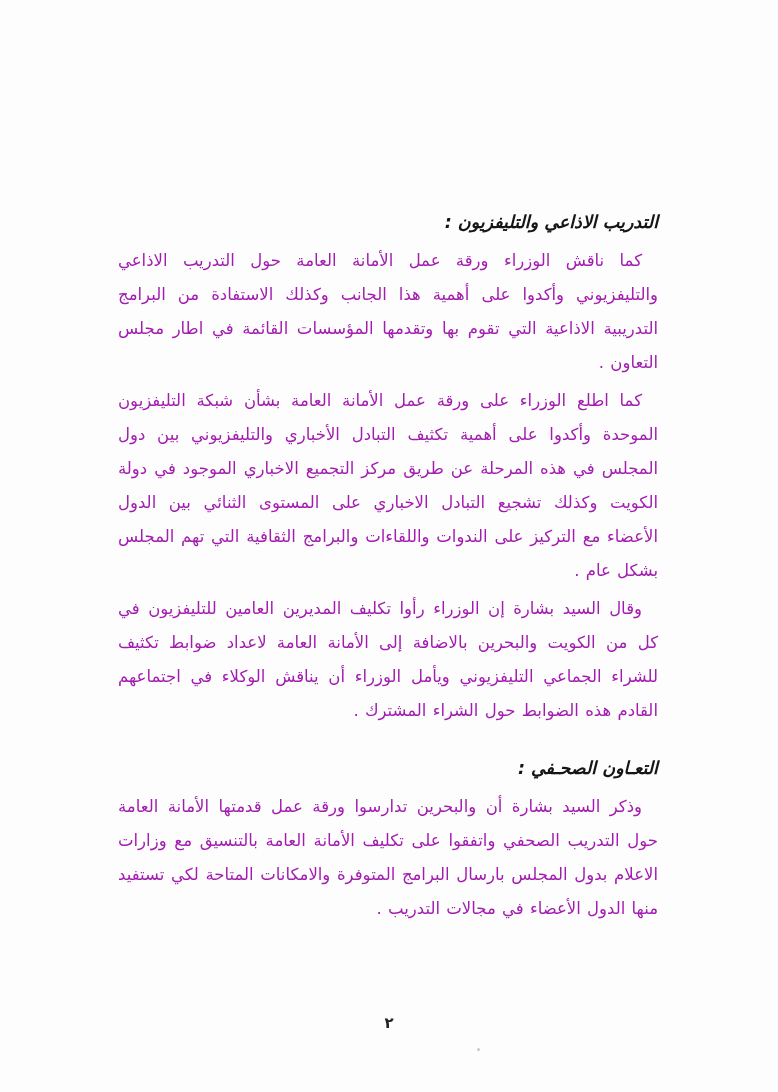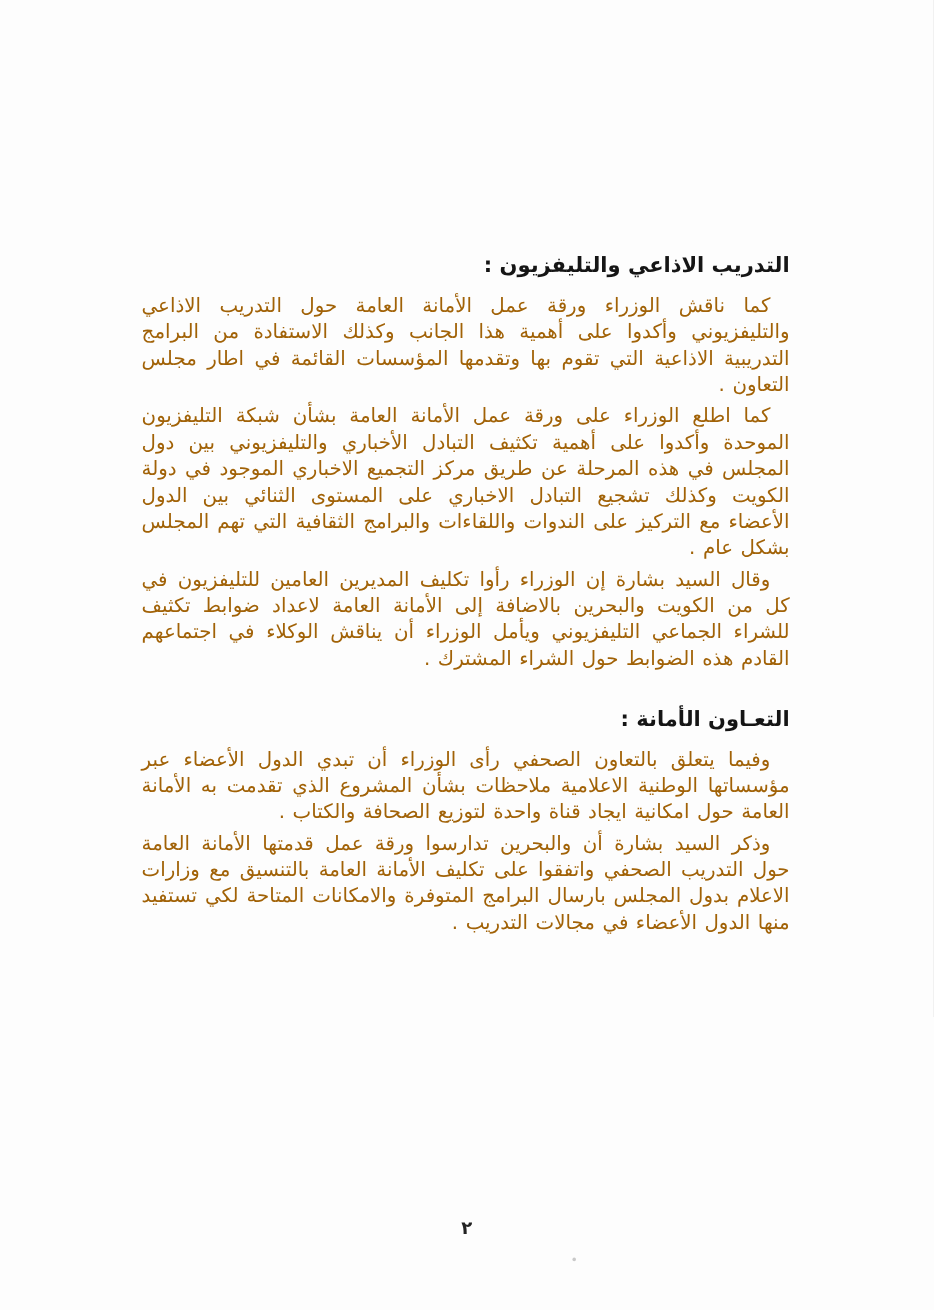--- a/index.html
+++ b/index.html
@@ -24,31 +24,32 @@
     width: 540px;
     direction: rtl;
   }
   .section-heading {
     font-size: 17.5px;
     font-weight: bold;
     margin: 0 0 12px 0;
     text-align: right;
     color: #151515;
     letter-spacing: 0.2px;
+    font-style: italic;
   }
   .section + .section .section-heading {
     margin-top: 30px;
   }
   .body-paragraph {
     font-size: 16.5px;
-    line-height: 22px;
+    line-height: 34px;
     text-align: justify;
     text-indent: 16px;
     margin: 0 0 4px 0;
-    color: #a16207;
+    color: #a21caf;
     word-spacing: 1px;
   }
   .page-number {
     position: absolute;
     top: 1014px;
     left: 0;
     width: 778px;
     text-align: center;
     font-size: 15px;
     font-weight: bold;
@@ -72,22 +73,21 @@
   <div class="content">
 
     <section class="section">
       <h2 class="section-heading">التدريب الاذاعي والتليفزيون :</h2>
       <p class="body-paragraph">كما ناقش الوزراء ورقة عمل الأمانة العامة حول التدريب الاذاعي والتليفزيوني وأكدوا على أهمية هذا الجانب وكذلك الاستفادة من البرامج التدريبية الاذاعية التي تقوم بها وتقدمها المؤسسات القائمة في اطار مجلس التعاون .</p>
       <p class="body-paragraph">كما اطلع الوزراء على ورقة عمل الأمانة العامة بشأن شبكة التليفزيون الموحدة وأكدوا على أهمية تكثيف التبادل الأخباري والتليفزيوني بين دول المجلس في هذه المرحلة عن طريق مركز التجميع الاخباري الموجود في دولة الكويت وكذلك تشجيع التبادل الاخباري على المستوى الثنائي بين الدول الأعضاء مع التركيز على الندوات واللقاءات والبرامج الثقافية التي تهم المجلس بشكل عام .</p>
       <p class="body-paragraph">وقال السيد بشارة إن الوزراء رأوا تكليف المديرين العامين للتليفزيون في كل من الكويت والبحرين بالاضافة إلى الأمانة العامة لاعداد ضوابط تكثيف للشراء الجماعي التليفزيوني ويأمل الوزراء أن يناقش الوكلاء في اجتماعهم القادم هذه الضوابط حول الشراء المشترك .</p>
     </section>
 
     <section class="section">
-      <h2 class="section-heading">التعـاون الأمانة :</h2>
-      <p class="body-paragraph">وفيما يتعلق بالتعاون الصحفي رأى الوزراء أن تبدي الدول الأعضاء عبر مؤسساتها الوطنية الاعلامية ملاحظات بشأن المشروع الذي تقدمت به الأمانة العامة حول امكانية ايجاد قناة واحدة لتوزيع الصحافة والكتاب .</p>
+      <h2 class="section-heading">التعـاون الصحـفي :</h2>
       <p class="body-paragraph">وذكر السيد بشارة أن والبحرين تدارسوا ورقة عمل قدمتها الأمانة العامة حول التدريب الصحفي واتفقوا على تكليف الأمانة العامة بالتنسيق مع وزارات الاعلام بدول المجلس بارسال البرامج المتوفرة والامكانات المتاحة لكي تستفيد منها الدول الأعضاء في مجالات التدريب .</p>
     </section>
 
   </div>
 
   <div class="page-number">٢</div>
 
   <div class="scan-speck"></div>
 </div>
 

